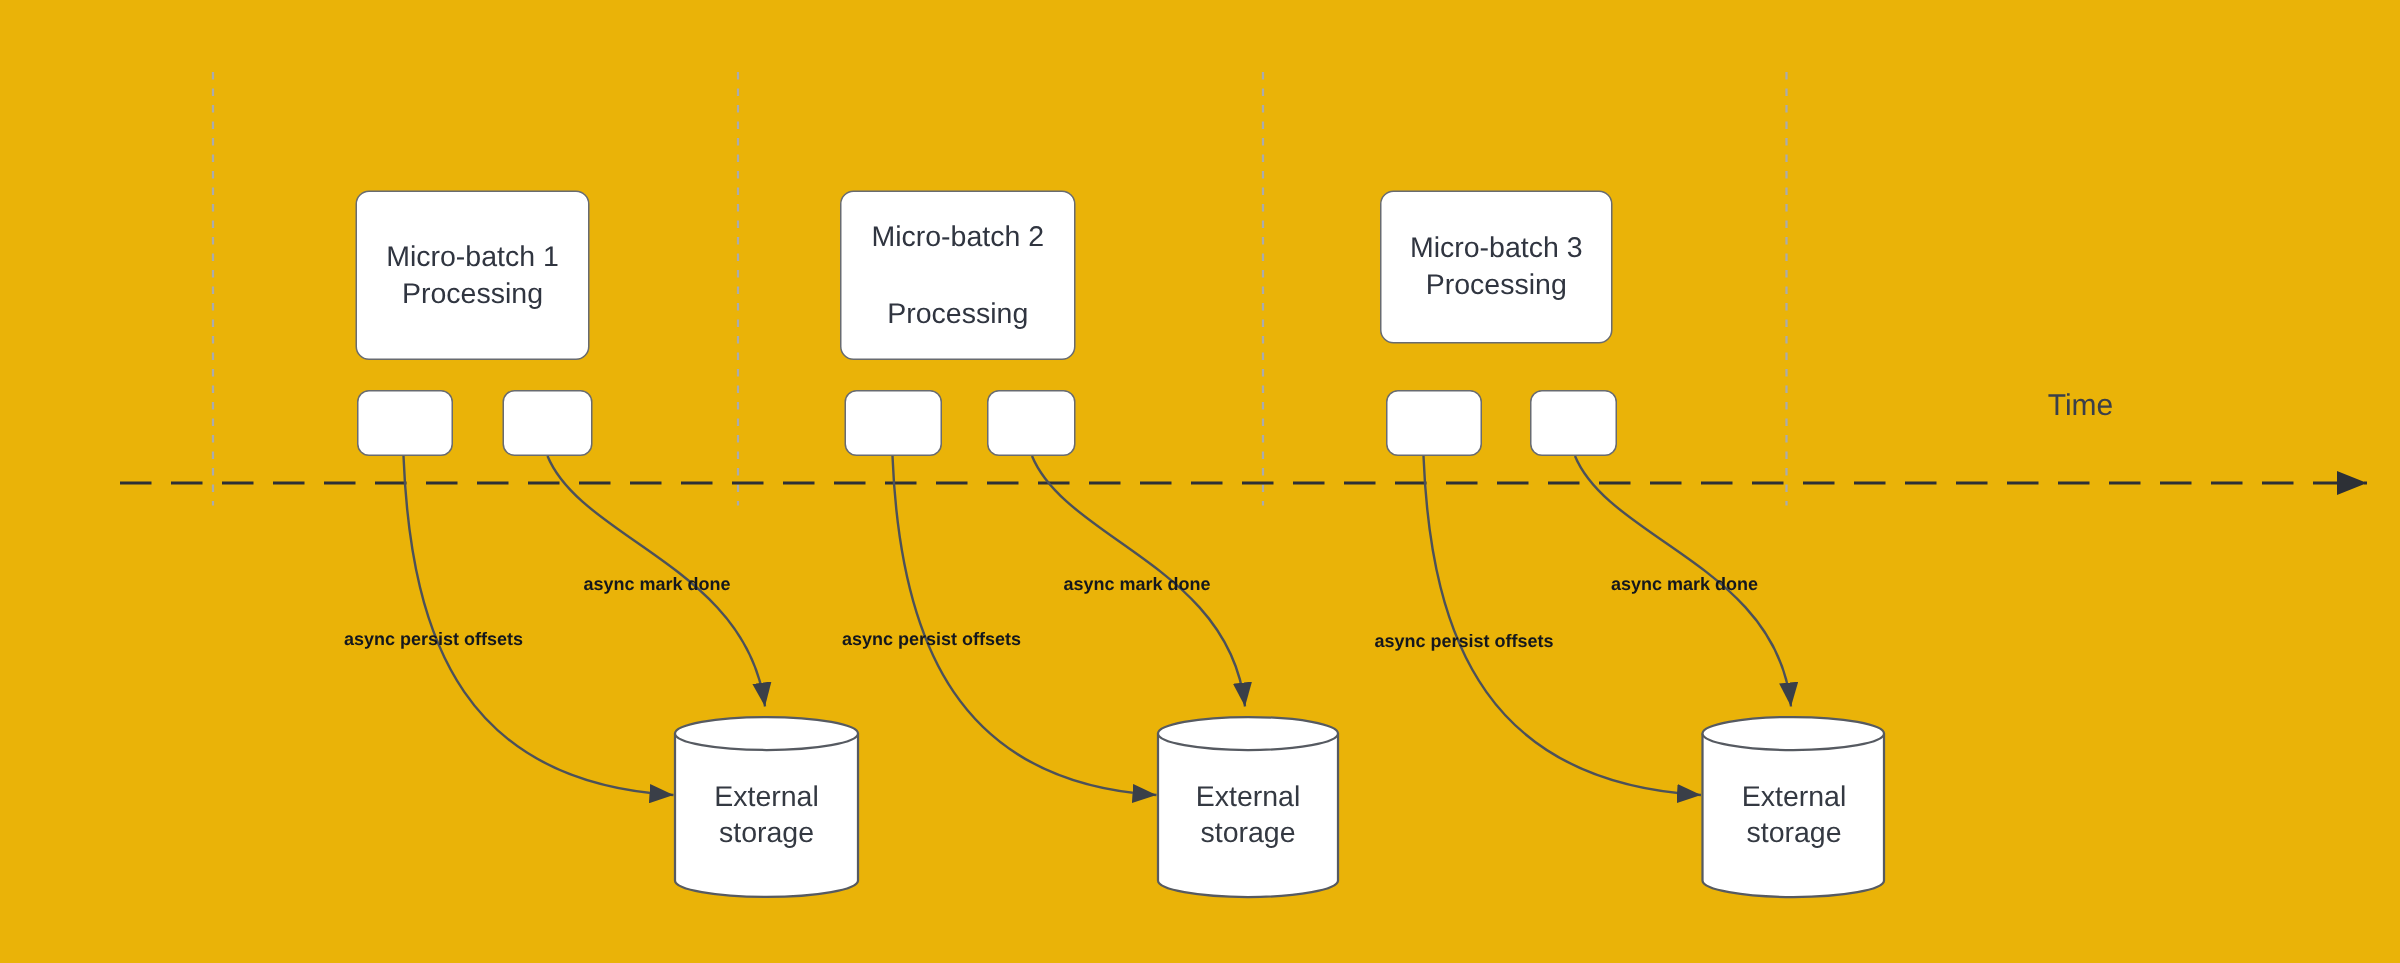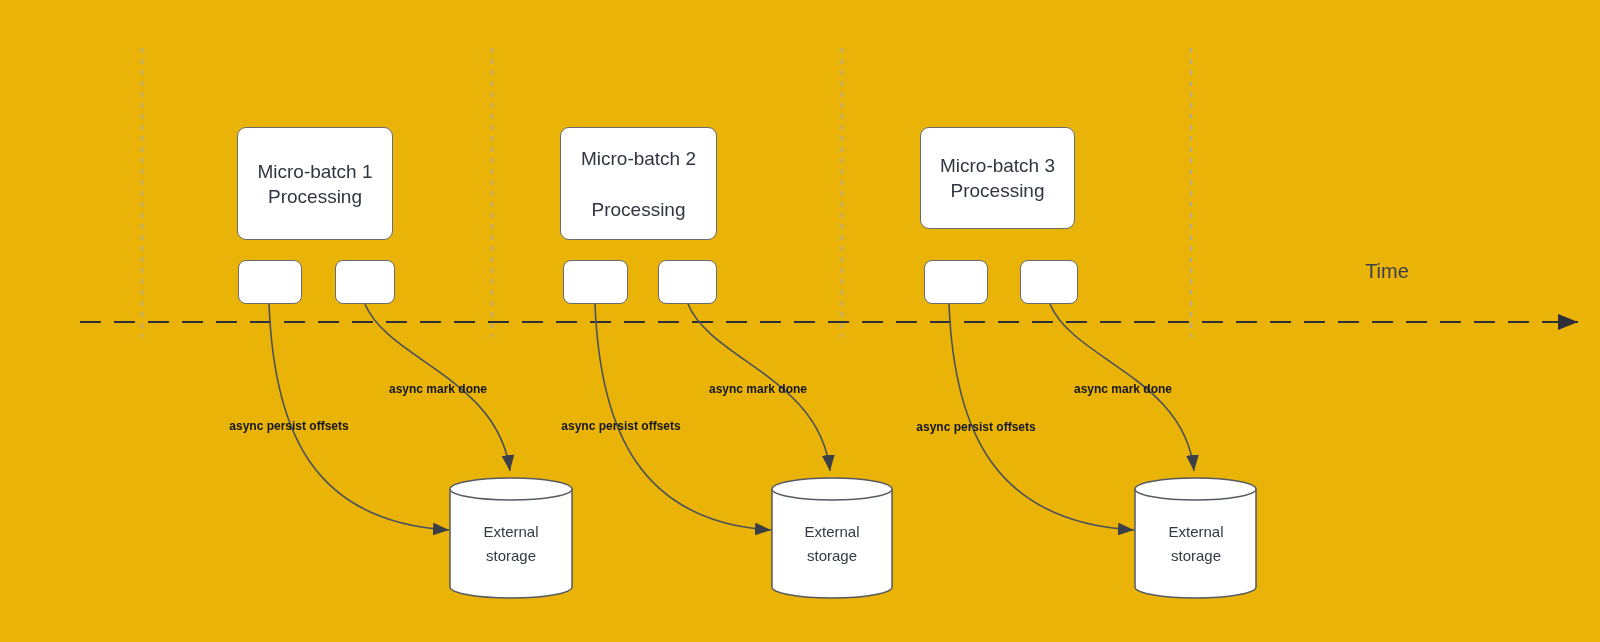--- a/index.html
+++ b/index.html
@@ -42,21 +42,21 @@
     transform: translate(-50%, -50%);
     font-size: 12px;
     font-weight: 700;
     color: #14171d;
     white-space: nowrap;
   }
   .storage-label {
     position: absolute;
     transform: translate(-50%, -50%);
     text-align: center;
-    font-size: 15px;
+    font-size: 19px;
     line-height: 24px;
     color: #343942;
     white-space: nowrap;
   }
   .time-label {
     position: absolute;
     transform: translate(-50%, -50%);
     font-size: 20px;
     color: #3a3f4a;
     white-space: nowrap;

